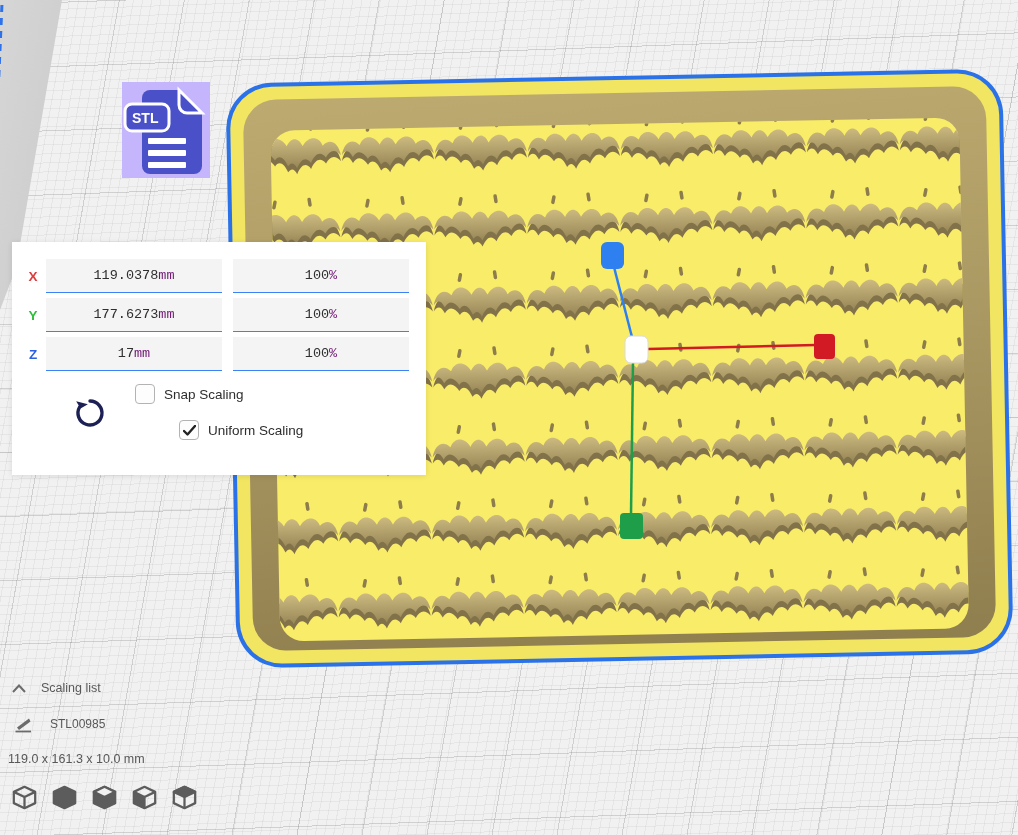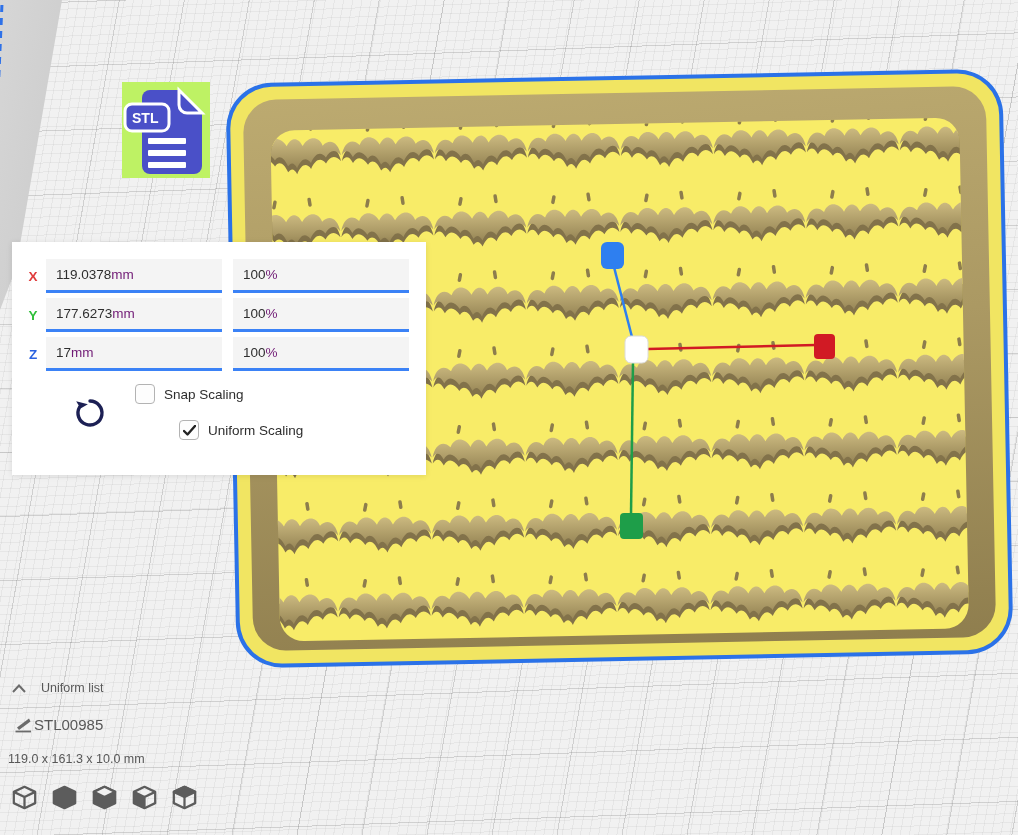--- a/index.html
+++ b/index.html
@@ -31,55 +31,55 @@
   .tray-wall{position:absolute;inset:17px;border-radius:33px;
              background:linear-gradient(176deg,#bcaa70 0%,#ab9963 45%,#8f7e4e 100%);}
   .tray-floor{position:absolute;left:44px;right:44px;top:48px;bottom:26px;
               border-radius:24px;background:#f8ec68;overflow:hidden;}
   .bat{position:absolute;}
 
   
   .gizmo{position:absolute;inset:0;pointer-events:none;}
 
   
-  .stl-badge{position:absolute;left:122px;top:82px;width:88px;height:96px;background:#bef264;}
+  .stl-badge{position:absolute;left:122px;top:82px;width:88px;height:96px;background:#c4b5fd;}
 
   
   .scale-panel{position:absolute;left:12px;top:242px;width:414px;height:233px;
     background:#ffffff;box-shadow:0 1px 6px rgba(0,0,0,.10);box-sizing:border-box;
     padding:17px 0 0 13px;}
   .axis-row{display:flex;align-items:center;margin-bottom:5px;}
   .axis-label{width:16px;font-size:13.5px;font-weight:bold;text-align:center;margin-right:5px;}
   .axis-x .axis-label{color:#e03c3c;}
   .axis-y .axis-label{color:#2fbf3a;}
   .axis-z .axis-label{color:#2b62e0;}
-  .field{height:34px;background:#f4f4f4;border-bottom:3px solid #3b82f6;
-         display:flex;align-items:center;justify-content:flex-start;
-         padding:0 10px;box-sizing:border-box;font-size:13.5px;color:#2f2f2f;}
+  .field{height:34px;background:#f4f4f4;border-bottom:1px solid #3b82f6;
+         display:flex;align-items:center;justify-content:center;
+         padding:0 10px;box-sizing:border-box;font-size:13.5px;color:#2f2f2f;font-family:Liberation Mono, monospace;}
   .field .unit{color:#701a75;}
   .field.mm{width:176px;margin-right:11px;}
   .field.pct{width:176px;}
   .panel-lower{position:relative;height:100px;}
   .reset-btn{position:absolute;left:48px;top:20px;width:34px;height:34px;cursor:pointer;}
   .chk-row{position:absolute;left:110px;display:flex;align-items:center;}
   .chk-row.snap{top:8px;}
   .chk-row.uniform{top:44px;margin-left:44px;}
   .checkbox{width:20px;height:20px;border:1.5px solid #b3b3b3;border-radius:4px;
             background:#fdfdfd;box-sizing:border-box;margin-right:9px;
             display:flex;align-items:center;justify-content:center;}
   .checkbox svg{visibility:hidden;}
   .checkbox.checked svg{visibility:visible;}
   .chk-label{font-size:13.5px;color:#2e2e2e;}
 
   
   .bottom-ui{position:absolute;left:0;top:670px;width:260px;height:160px;color:#585858;}
   .objlist-header{position:absolute;left:11px;top:11px;display:flex;align-items:center;cursor:pointer;}
   .objlist-header .txt{margin-left:14px;font-size:12.5px;}
   .objlist-item{position:absolute;left:13px;top:45px;display:flex;align-items:center;cursor:pointer;}
-  .objlist-item .txt{font-size:15px;}
+  .objlist-item .txt{margin-left:16px;font-size:12px;}
   .dims{position:absolute;left:8px;top:82px;font-size:12.5px;}
   .view-toolbar{position:absolute;left:11px;top:114px;display:flex;}
   .view-btn{width:27px;height:27px;margin-right:13px;cursor:pointer;}
 </style>
 </head>
 <body>
 
 <div class="viewport">
   <div class="grid-layer"></div>
   <div class="plate-edge"></div>
@@ -850,21 +850,21 @@
       <div class="chk-label">Uniform Scaling</div>
     </div>
   </div>
 </div>
 
 <div class="bottom-ui">
   <div class="objlist-header">
     <svg width="16" height="11" viewBox="0 0 16 11">
       <polyline points="2,9 8,2.5 14,9" fill="none" stroke="#6b6b6b" stroke-width="2"></polyline>
     </svg>
-    <span class="txt">Uniform list</span>
+    <span class="txt">Scaling list</span>
   </div>
   <div class="objlist-item">
     <svg width="21" height="18" viewBox="0 0 21 18">
       <path d="M4,12.5 L16,3.5 L17.5,6.5 L6,15 Z" fill="#6b6b6b"></path>
       <line x1="2.5" y1="16.5" x2="18" y2="16.5" stroke="#6b6b6b" stroke-width="1.8"></line>
     </svg>
     <span class="txt">STL00985</span>
   </div>
   <div class="dims">119.0 x 161.3 x 10.0 mm</div>
 

